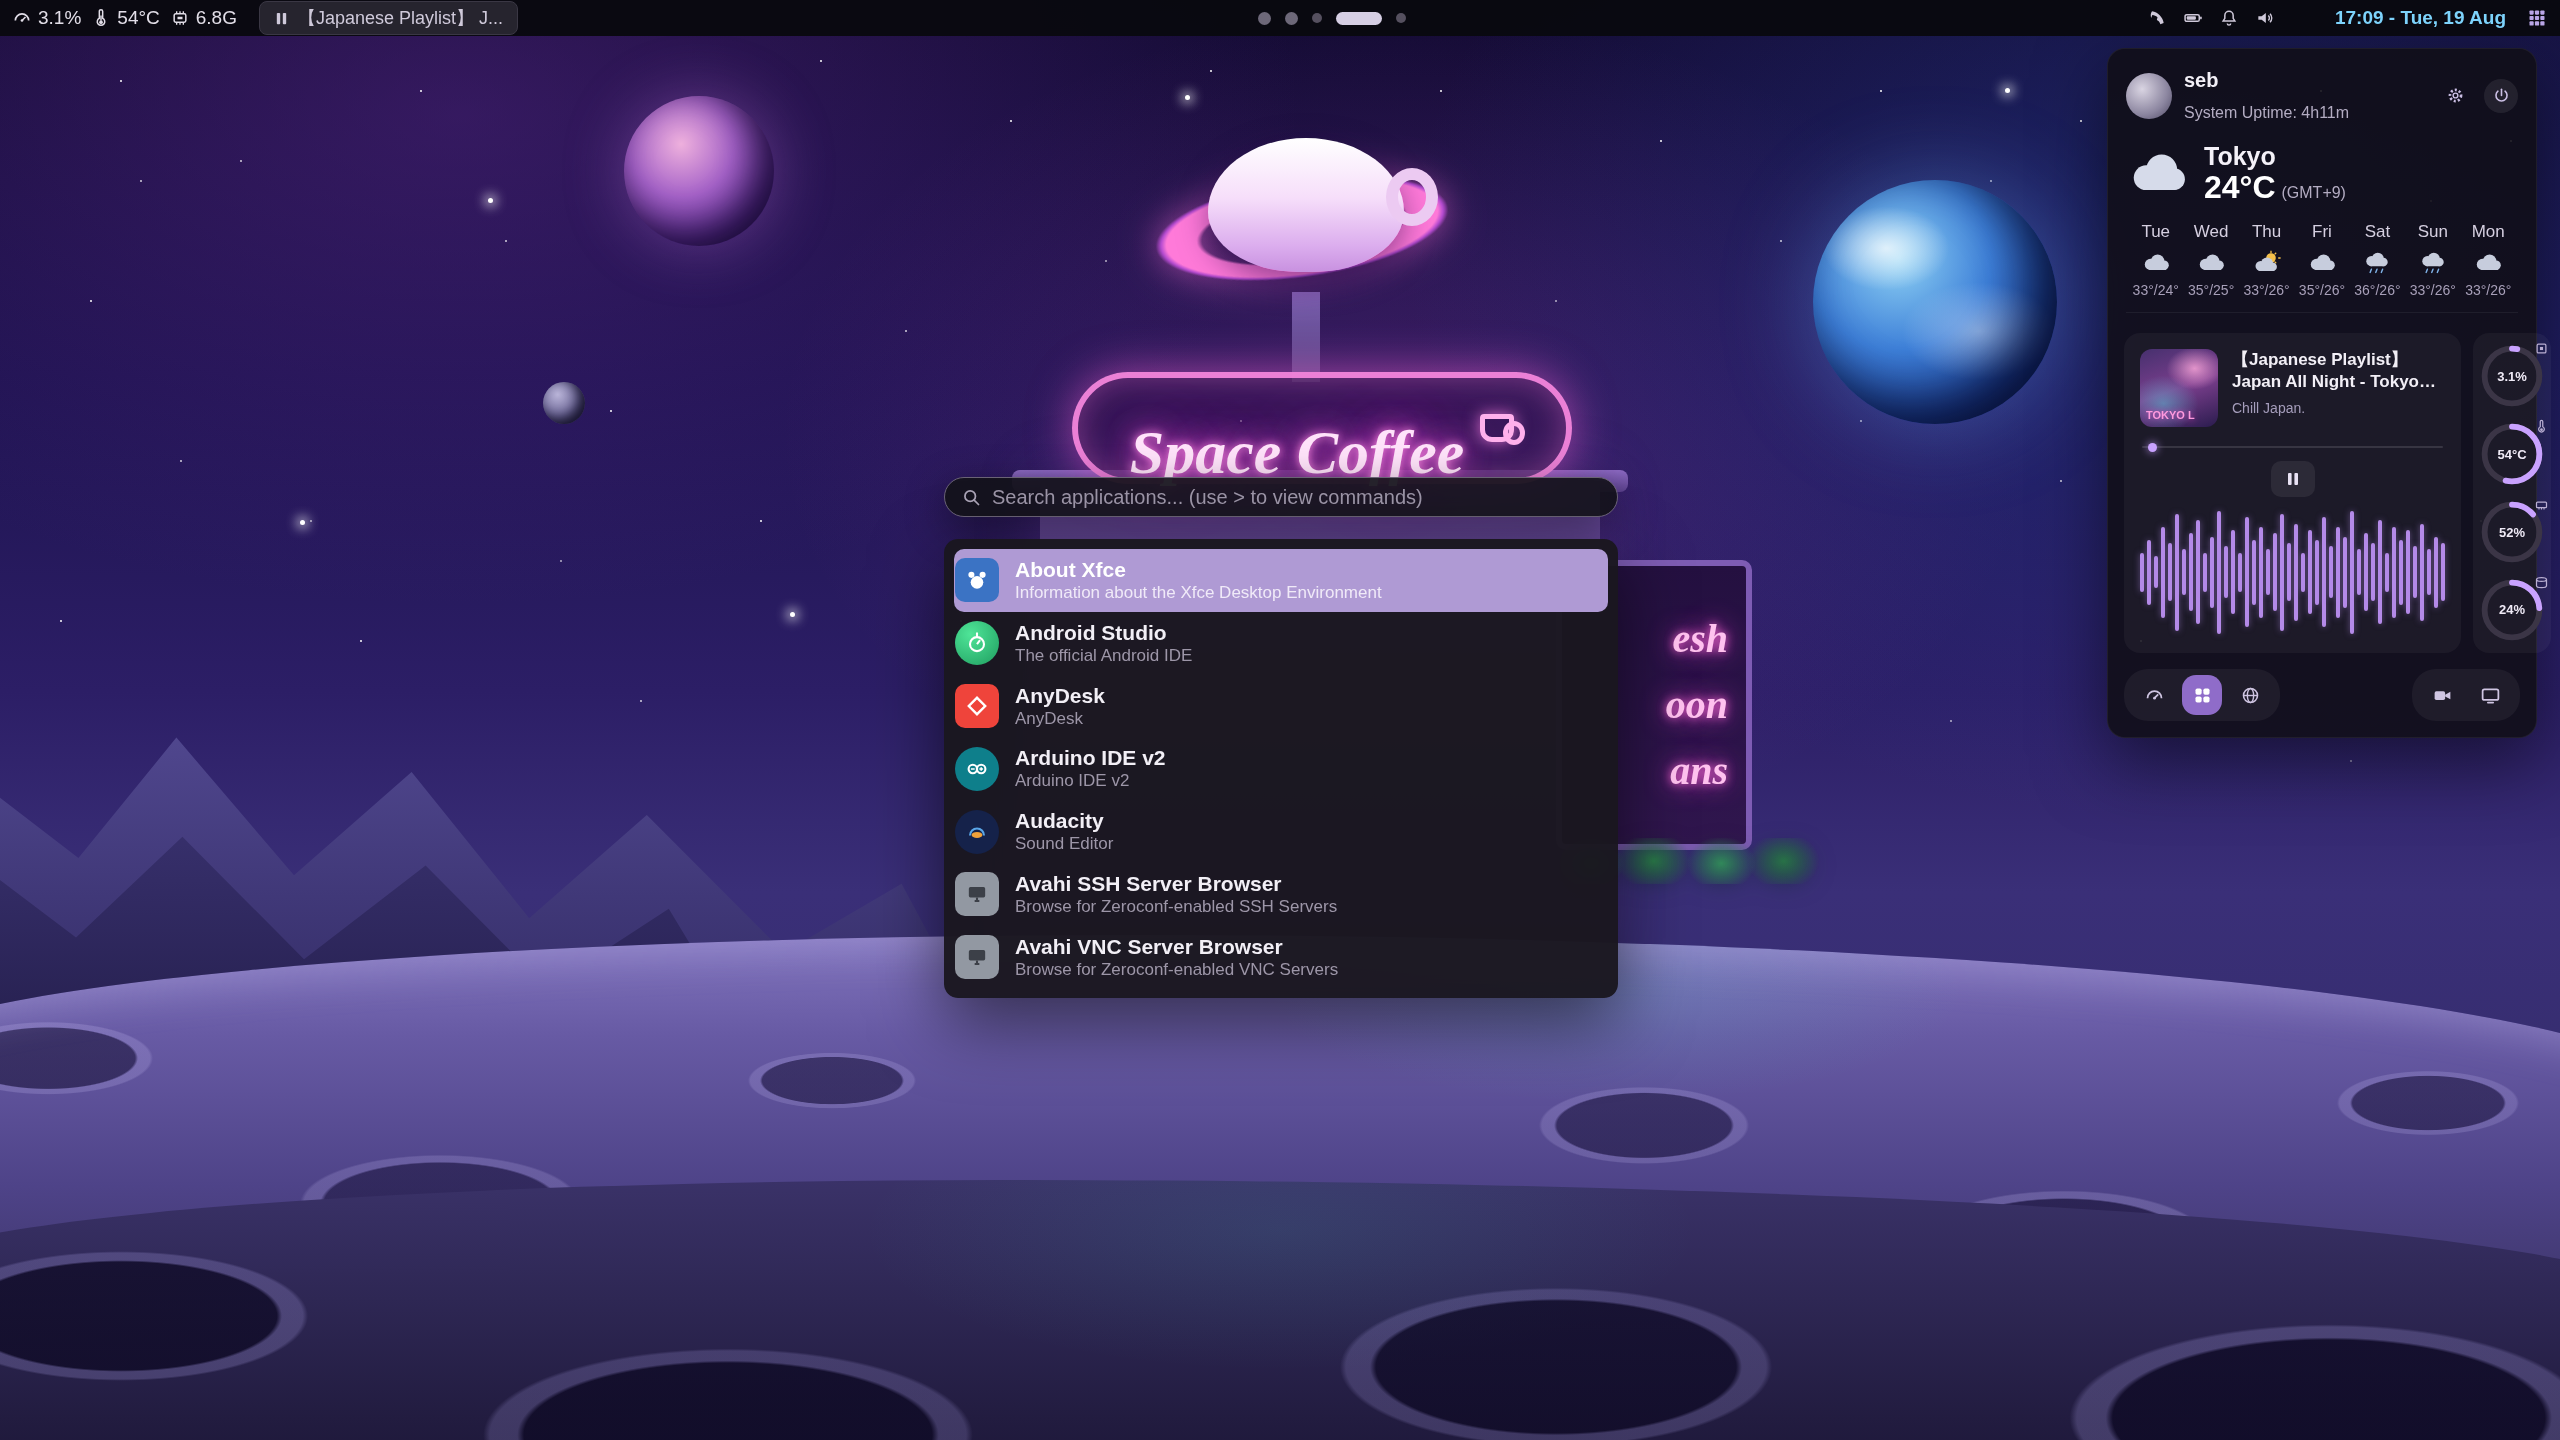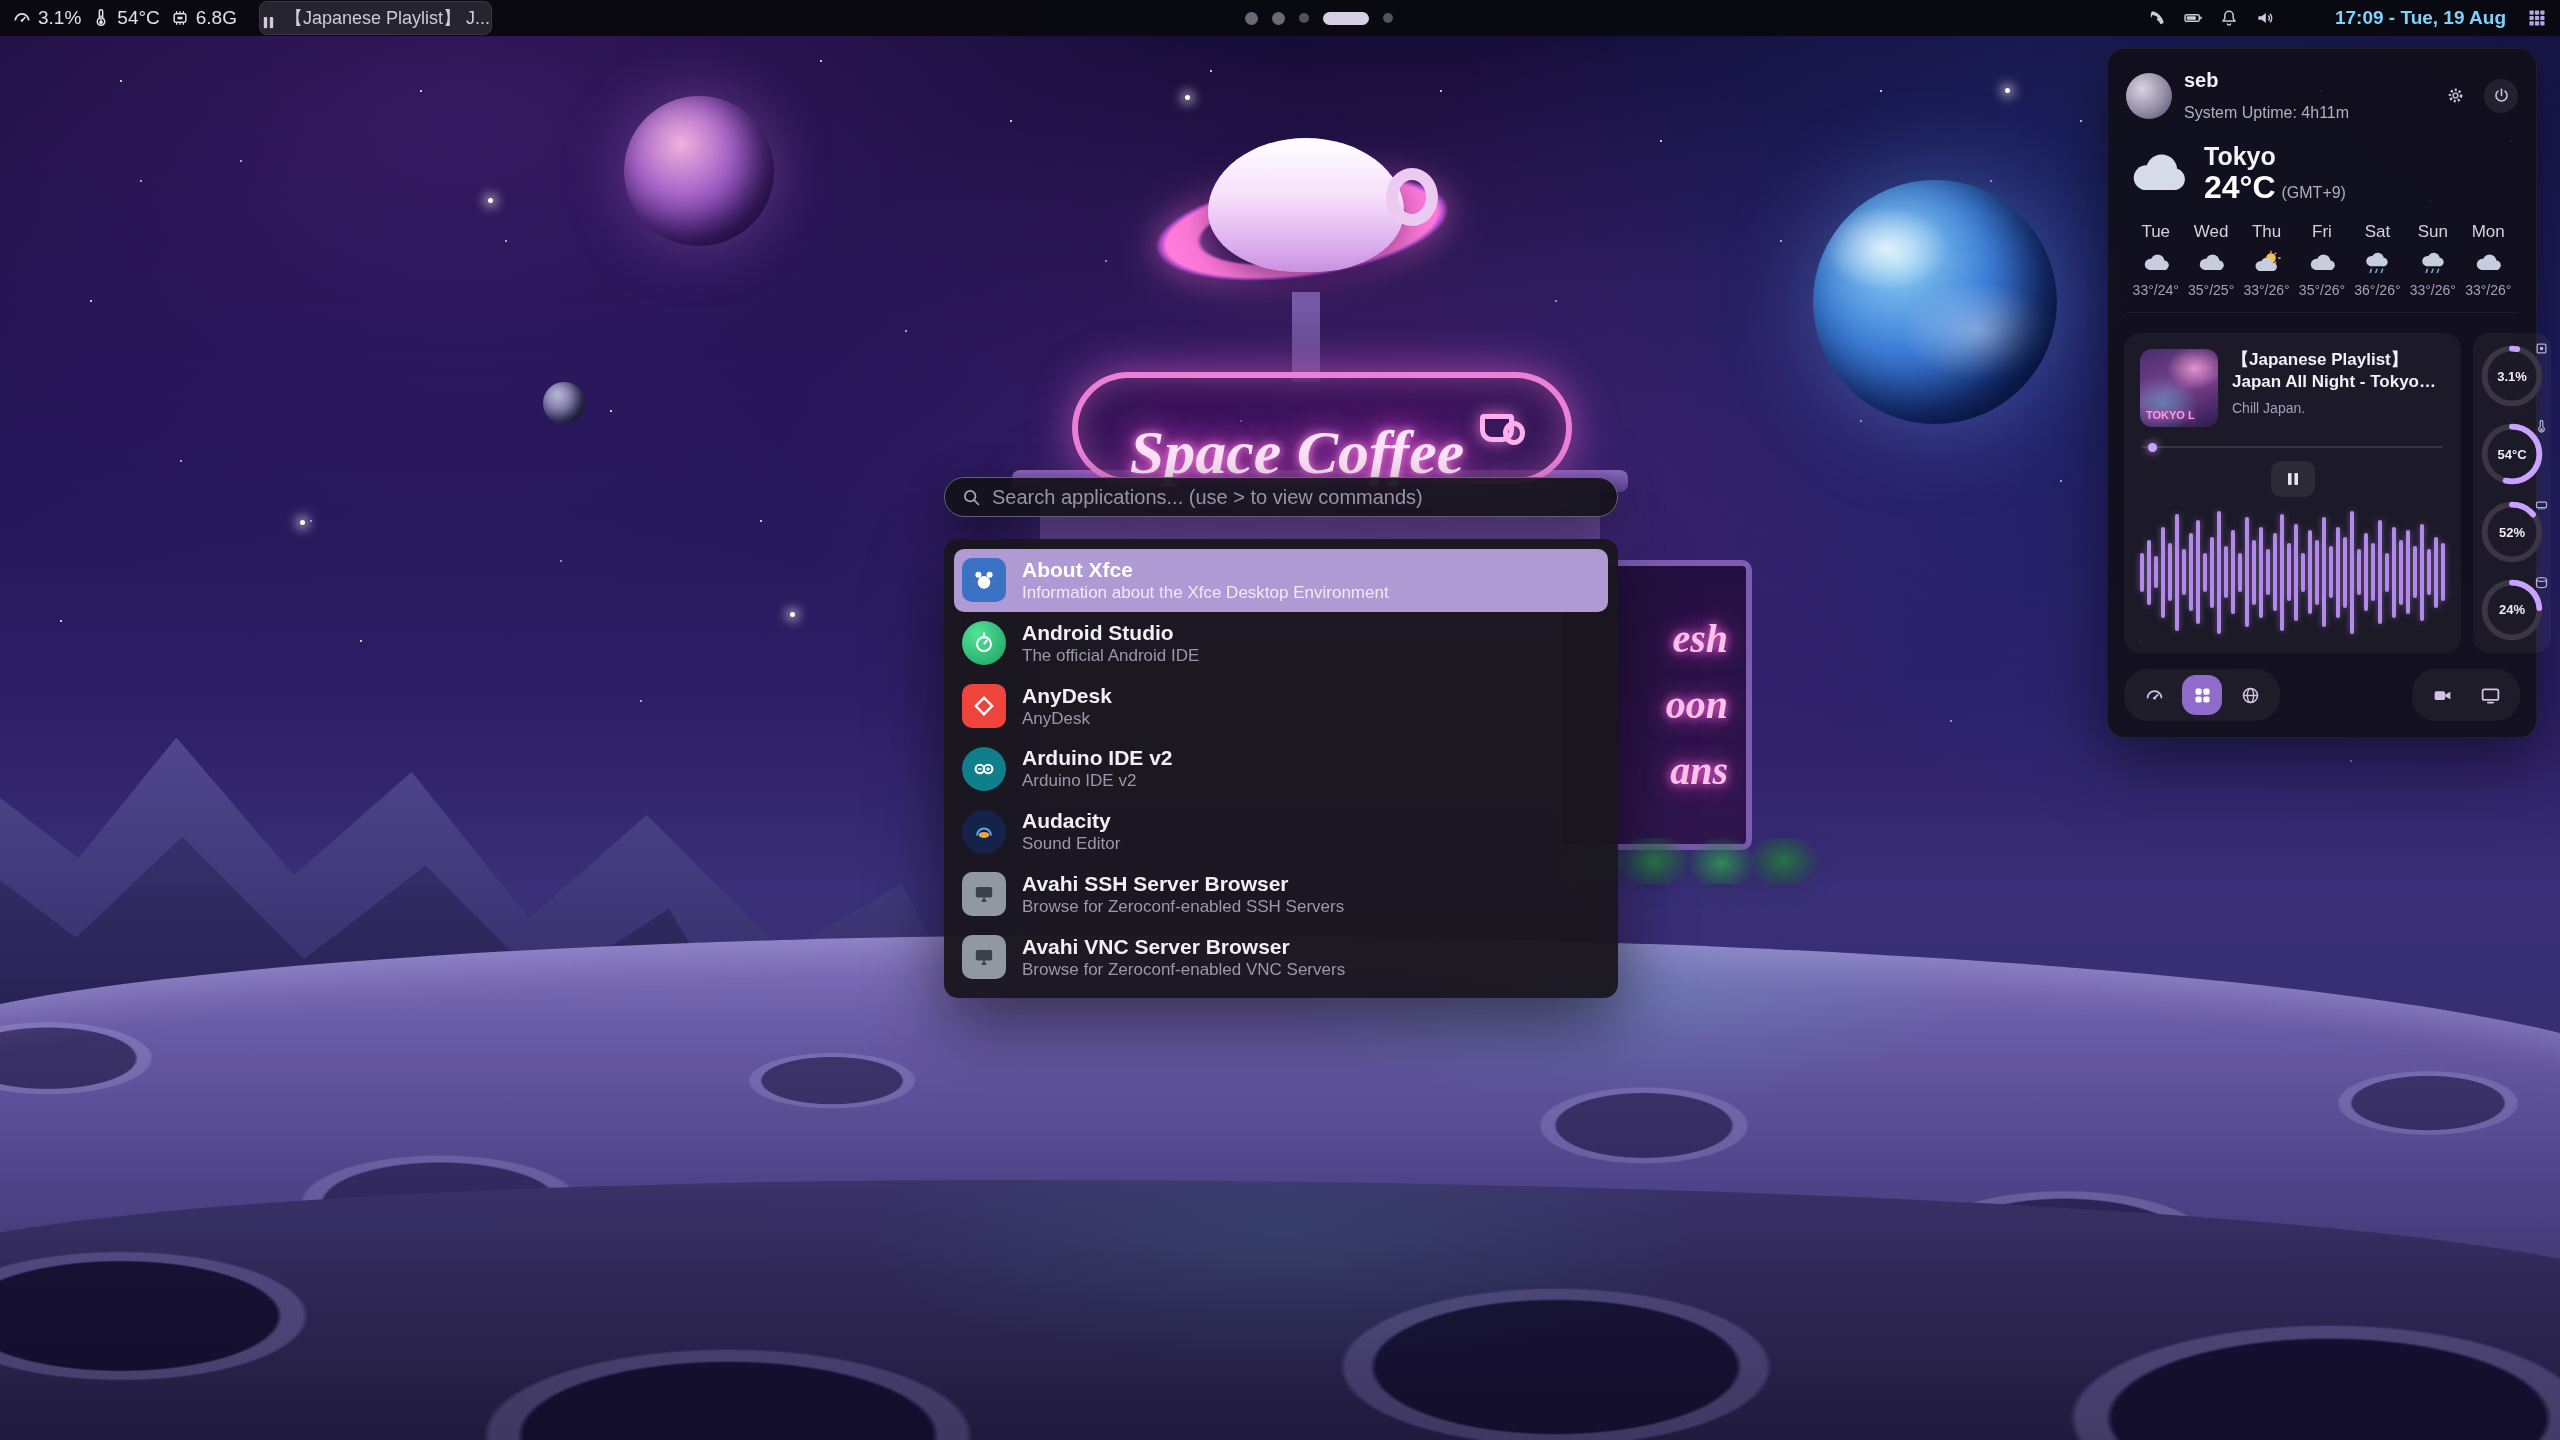--- a/index.html
+++ b/index.html
@@ -118,43 +118,43 @@
 
   
   .topbar { position:absolute; left:0; top:0; right:0; height:36px; background:rgba(9,9,15,.97);
     display:flex; align-items:center; padding:0 12px; color:#ddd8e6; font-size:19px; z-index:50; }
   .tb-left, .tb-right { display:flex; align-items:center; gap:10px; }
   .tb-left { flex:0 0 auto; }
   .tb-center { flex:1; display:flex; align-items:center; justify-content:center; gap:14px; }
   .tb-right { flex:0 0 auto; gap:14px; }
   .tb-stat { display:flex; align-items:center; gap:6px; color:#e2dee8; }
   .tb-stat svg { width:20px; height:20px; }
-  .tb-pill { display:flex; align-items:flex-end; gap:9px; margin-left:12px; background:#26242e;
-    border:1px solid #3a3744; border-radius:8px; padding:4px 1px; color:#cfc9da; font-size:18px; cursor:pointer; }
+  .tb-pill { display:flex; align-items:center; gap:9px; margin-left:12px; background:#26242e;
+    border:1px solid #3a3744; border-radius:8px; padding:4px 14px; color:#cfc9da; font-size:18px; cursor:pointer; }
   .tb-pill svg { width:15px; height:15px; }
   .ws-dot { width:13px; height:13px; border-radius:50%; background:#6d6879; cursor:pointer; }
   .ws-dot.small { width:10px; height:10px; background:#55505f; }
   .ws-dot.active { width:46px; border-radius:8px; background:#d6cfe4; }
   .tb-icon { width:22px; height:22px; color:#cfc9da; cursor:pointer; display:flex; align-items:center; justify-content:center; }
   .tb-icon svg { width:20px; height:20px; }
   .tb-clock { font-weight:bold; color:#7dd3fc; font-size:19px; padding:0 6px; cursor:pointer;margin-left:39px; }
   .tb-grid { color:#b9a5e6; }
 
   
   .launcher { position:absolute; left:944px; top:477px; width:674px; z-index:40; }
   .search-bar { display:flex; align-items:center; gap:10px; height:40px; border-radius:20px;
     border:1.5px solid #6a6375; background:rgba(20,18,26,.92); padding:0 16px;
     box-shadow:0 12px 40px rgba(0,0,0,.45); }
   .search-bar svg { width:21px; height:21px; color:#a9a2b5; flex:0 0 auto; }
   .search-bar input { flex:1; background:transparent; border:none; outline:none; color:#e8e4f0;
     font-size:20px; font-family:"Liberation Sans", sans-serif; }
   .search-bar input::placeholder { color:#9a93a5; }
   .result-list { margin-top:22px; background:rgba(26,23,31,.97); border-radius:14px; padding:10px;
     box-shadow:0 24px 70px rgba(0,0,0,.55); }
-  .result-row { display:flex; align-items:center; gap:16px; padding:9px 8px; border-radius:10px; cursor:pointer; }
+  .result-row { display:flex; align-items:center; gap:16px; padding:9px 1px; border-radius:10px; cursor:pointer; }
   .result-row.selected { background:#af9ad4; }
   .app-icon { width:44px; height:44px; border-radius:10px; display:flex; align-items:center; justify-content:center; flex:0 0 auto; }
   .app-icon svg { width:28px; height:28px; }
   .app-icon.round { border-radius:50%; }
   .row-text { display:flex; flex-direction:column; gap:3px; min-width:0; }
   .row-title { font-size:21px; font-weight:bold; color:#f2eff6; line-height:1.1; }
   .row-desc { font-size:17px; color:#9d96a8; line-height:1.1; }
   .result-row.selected .row-title { color:#ffffff; }
   .result-row.selected .row-desc { color:#f0eaf8; }
 

